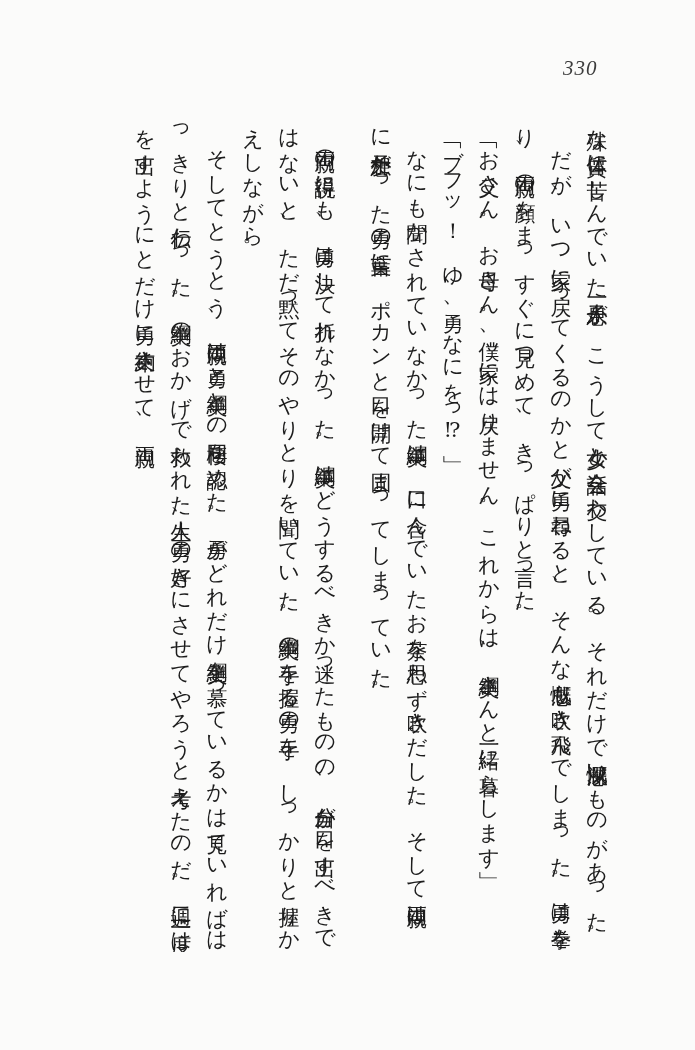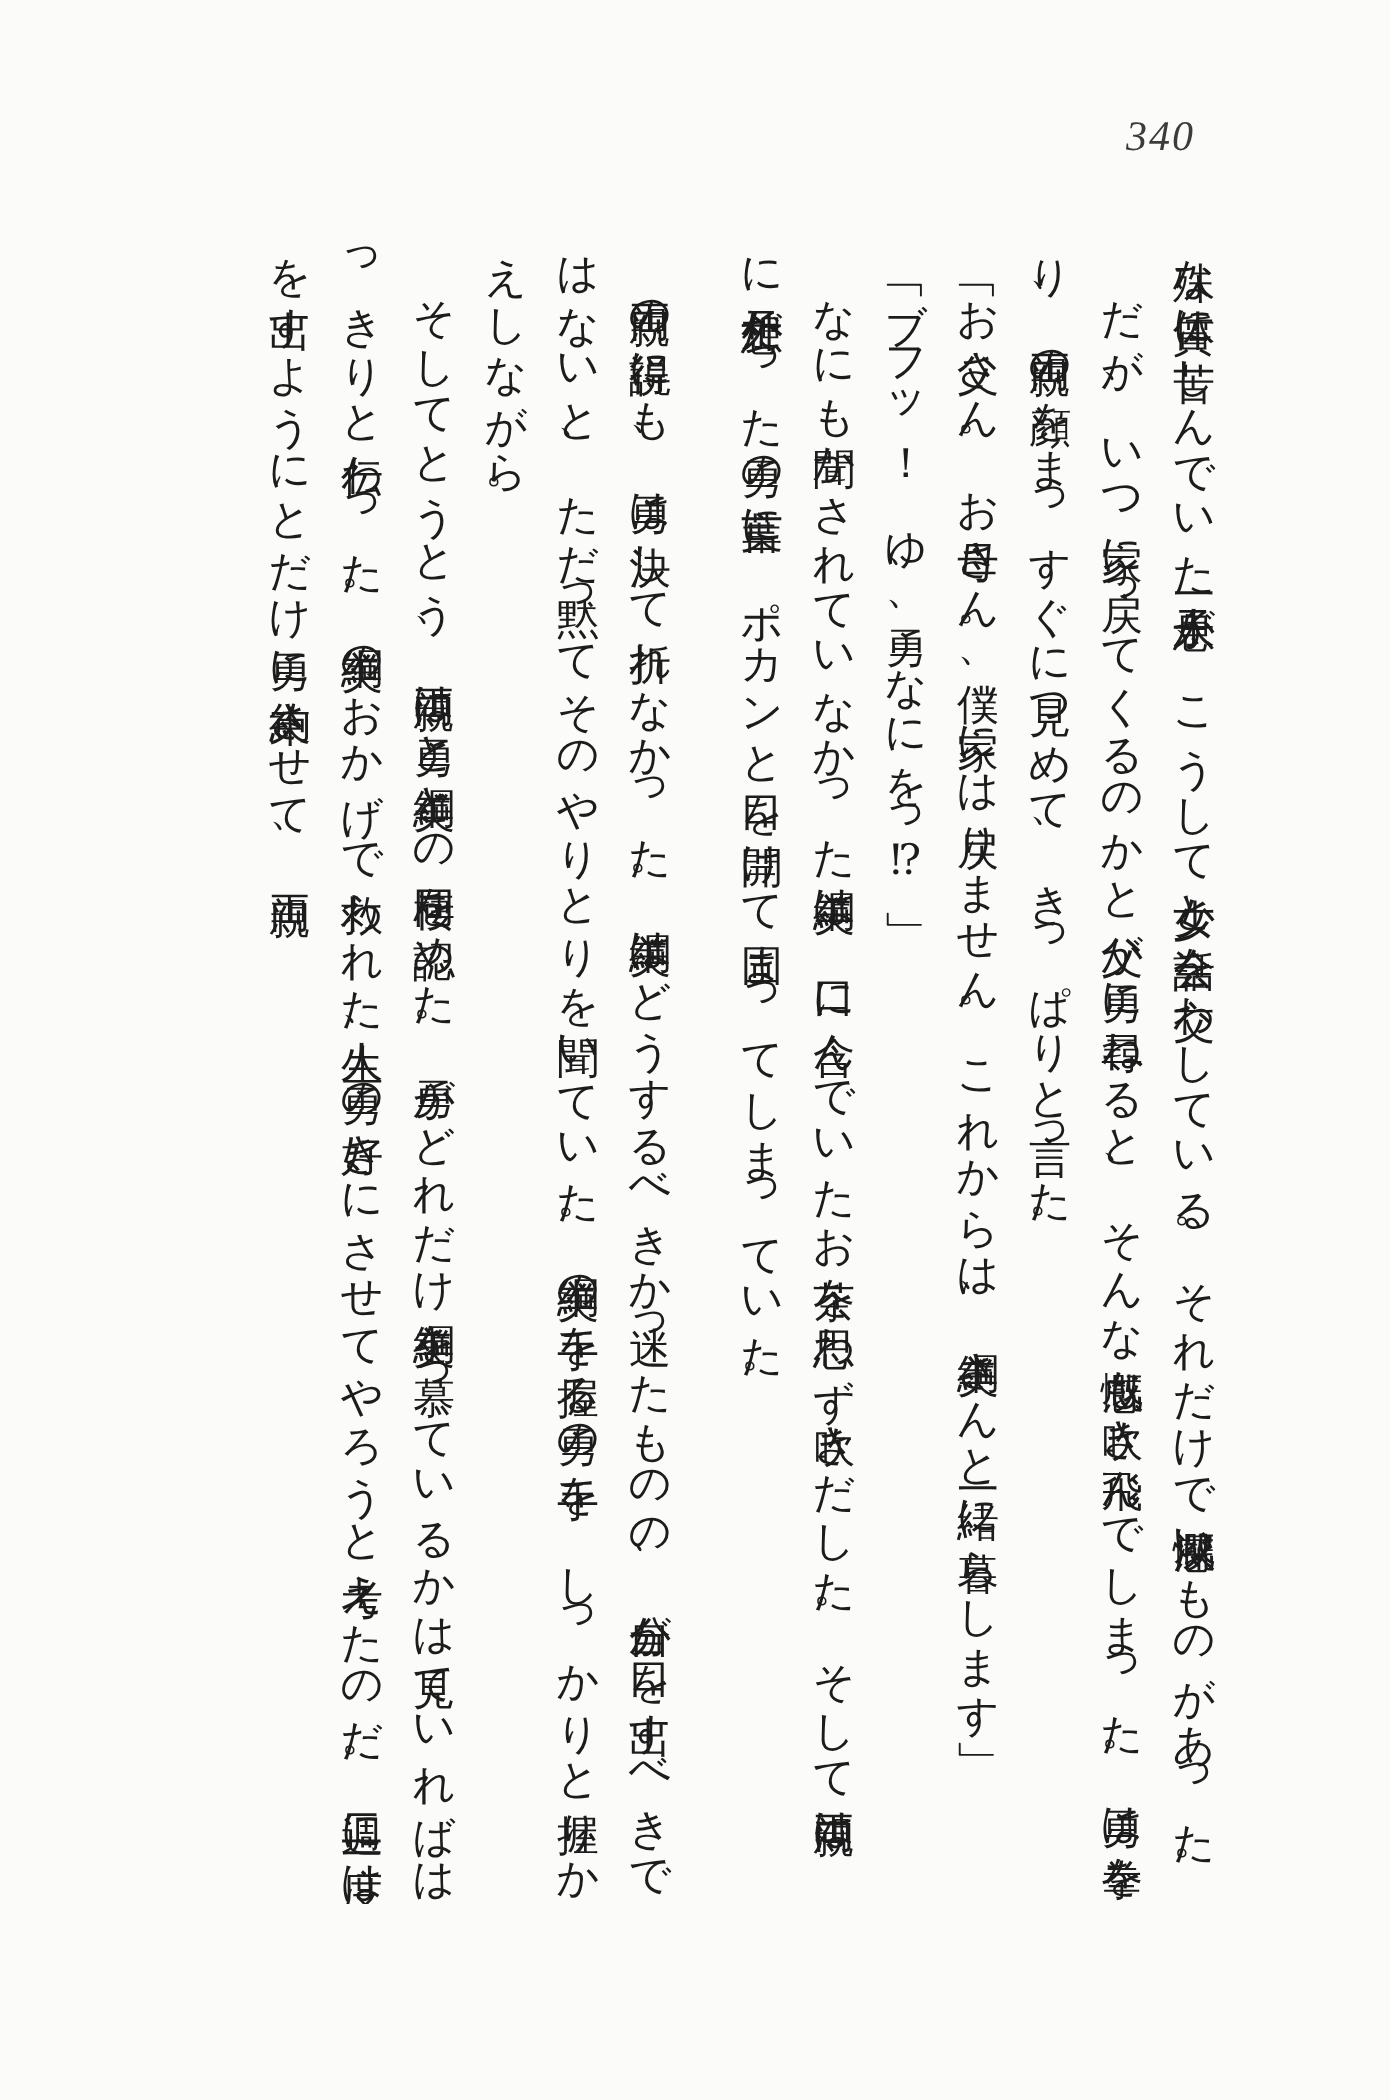--- a/index.html
+++ b/index.html
@@ -46,21 +46,21 @@
     text-indent: 1em;
   }
   p.para.gap-after {
     
     margin-block-end: 20px;
   }
 </style>
 </head>
 <body>
 
-<div class="page-number">340</div>
+<div class="page-number">330</div>
 
 <div class="text-area" id="text-area">
     <p class="para">殊な体質に苦しんでいた一人息子が、こうして少女と会話を交わしている。それだけで感慨深いものがあった。</p>
     <p class="para indent">だが、いつ家に戻ってくるのかと父が勇に尋ねると、そんな感慨も吹き飛んでしまった。勇は拳を握り、両親の顔をまっすぐに見つめて、きっぱりと言った。</p>
     <p class="para indent">「お父さん。お母さん。僕、家には戻りません。これからは、美綱さんと一緒に暮らします」</p>
     <p class="para indent">「ブフッ！　ゆ、勇、なにをっ⁉」</p>
     <p class="para indent gap-after">なにも聞かされていなかった美綱は、口に含んでいたお茶を思わず吹きだした。そして両親は、完全に予想外だった勇の言葉に、ポカンと口を開けて固まってしまっていた。</p>
     <p class="para indent">両親の説得にも、勇は決して折れなかった。美綱はどうするべきか迷ったものの、自分が口を出すべきではないと、ただ黙ってそのやりとりを聞いていた。美綱の手を握る勇の手を、しっかりと握りかえしながら。</p>
     <p class="para indent">そしてとうとう、両親は勇と美綱との同棲を認めた。勇がどれだけ美綱を慕っているかは見ていればはっきりと伝わった。美綱のおかげで救われた人生、勇の好きにさせてやろうと考えたのだ。二週に一度は顔を出すようにとだけ勇に約束させて、両親</p>
   </div>

